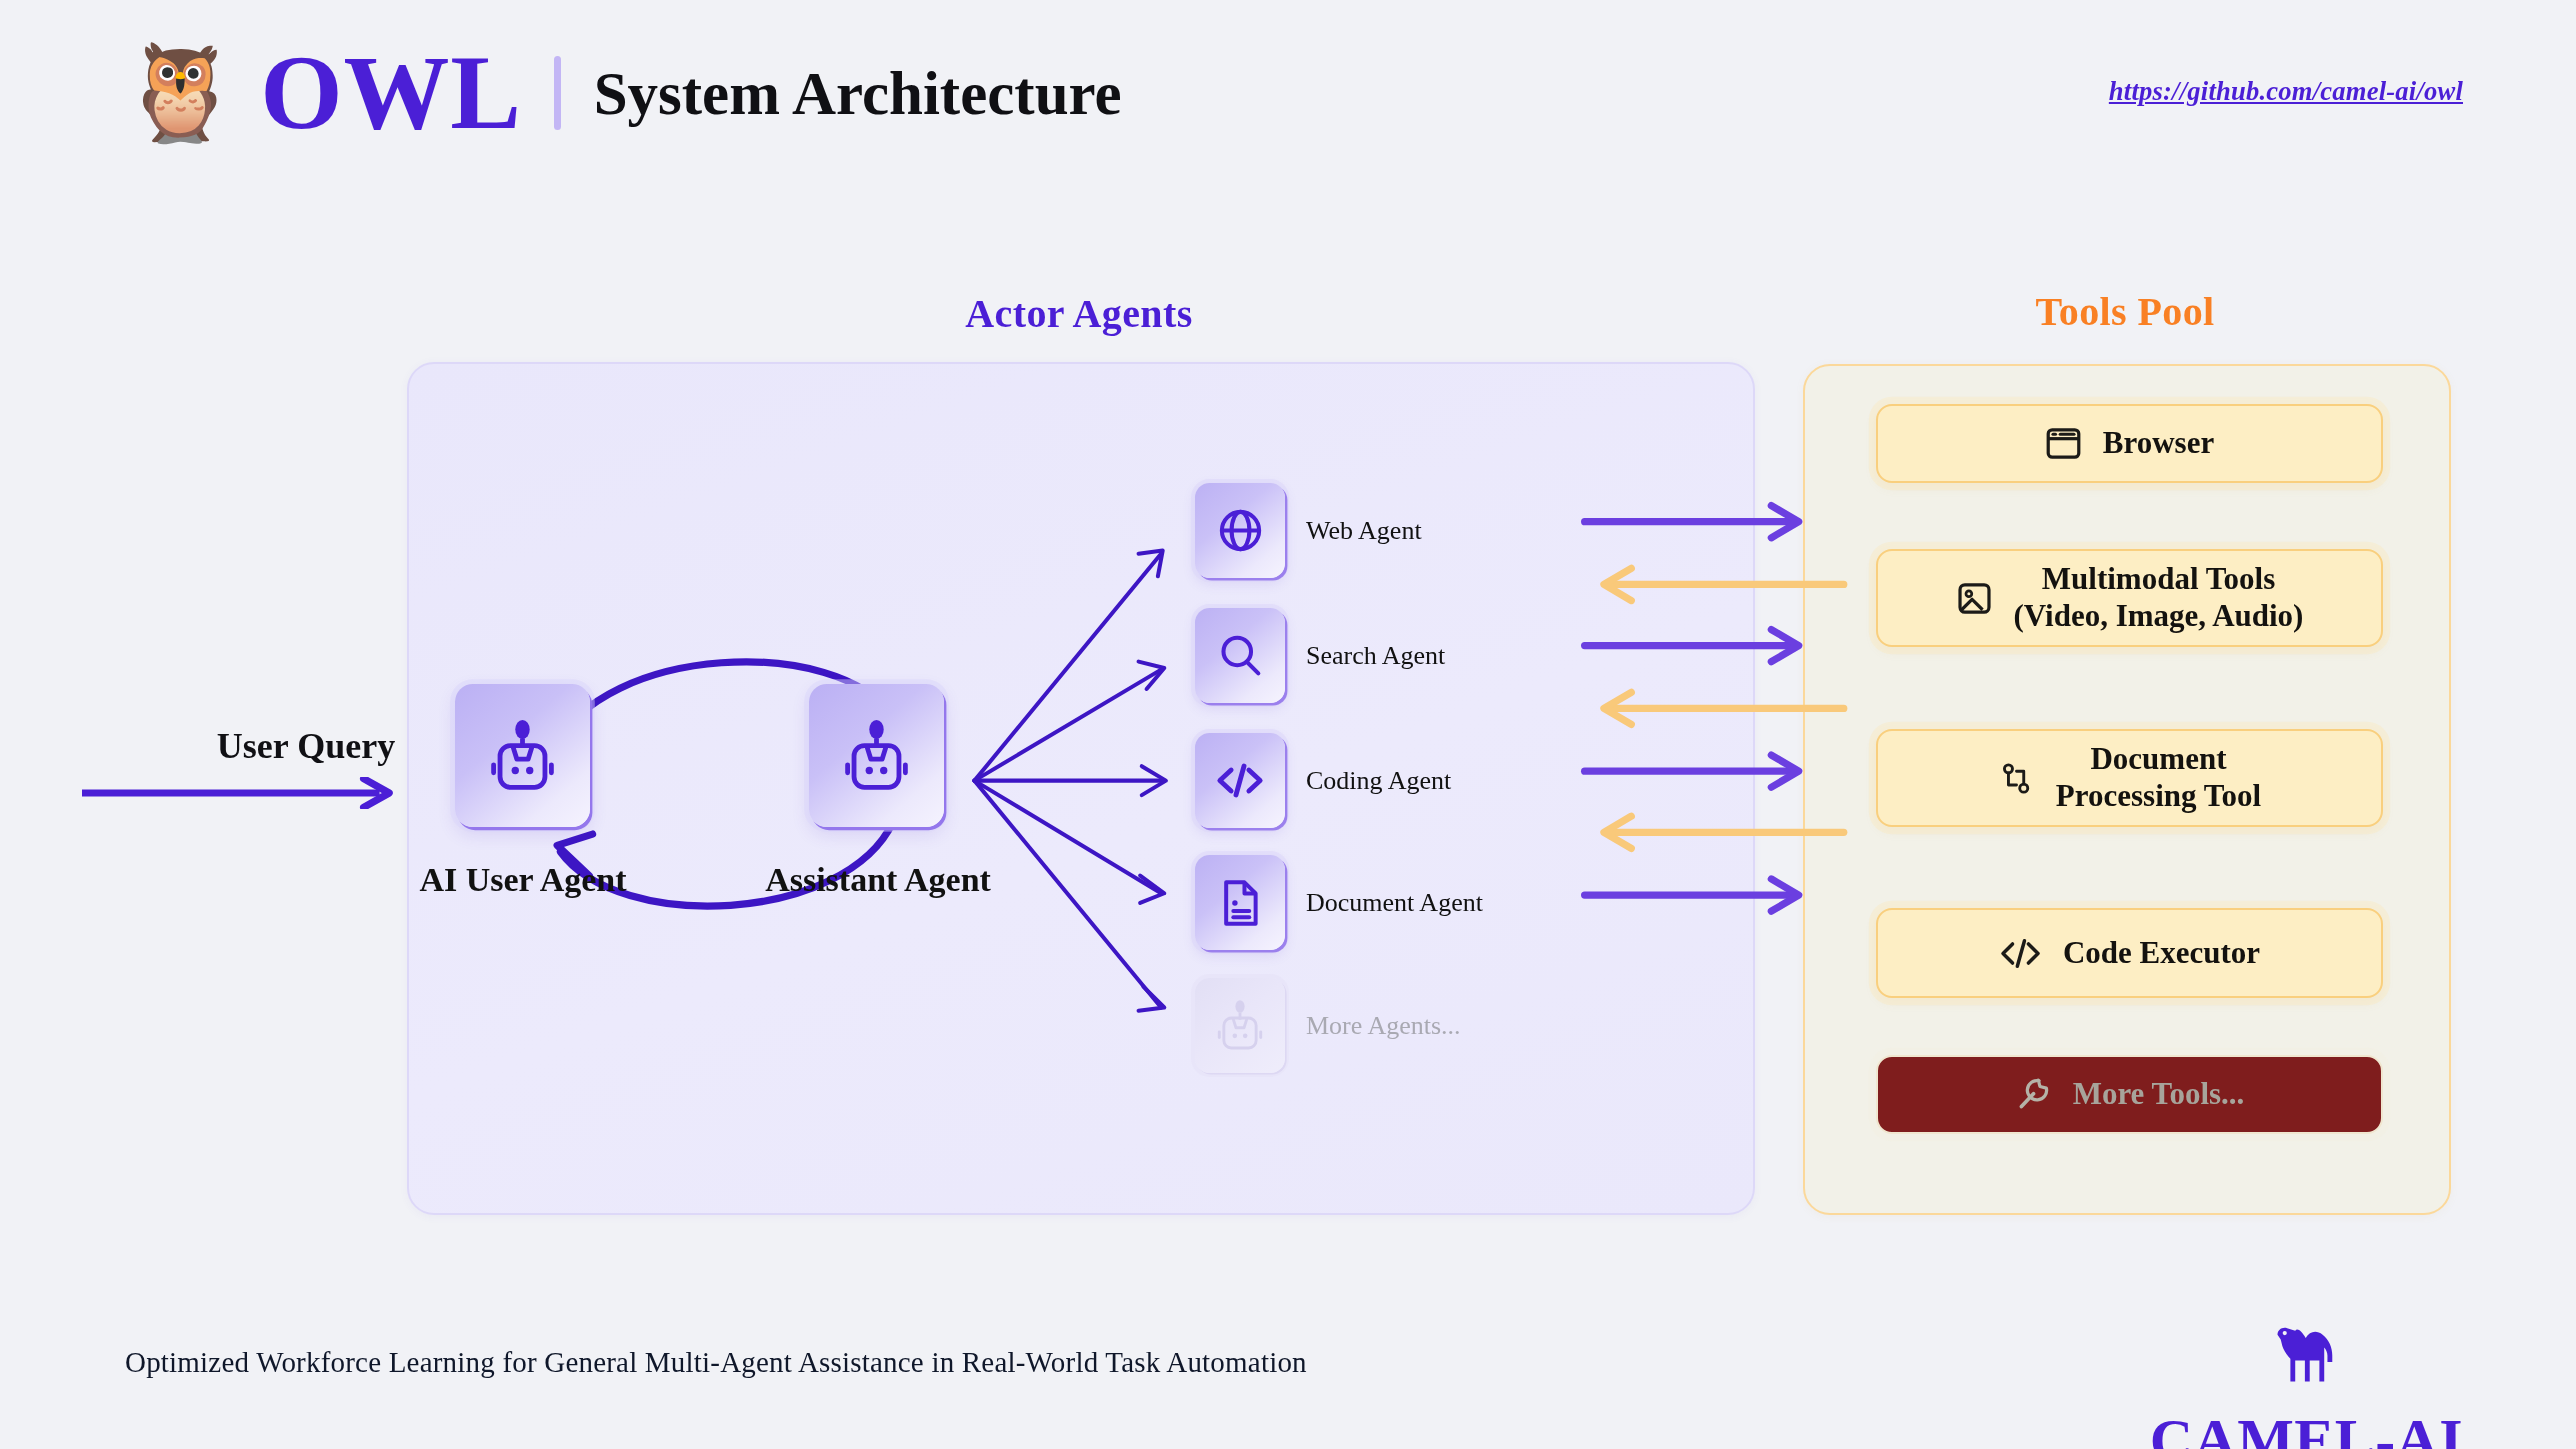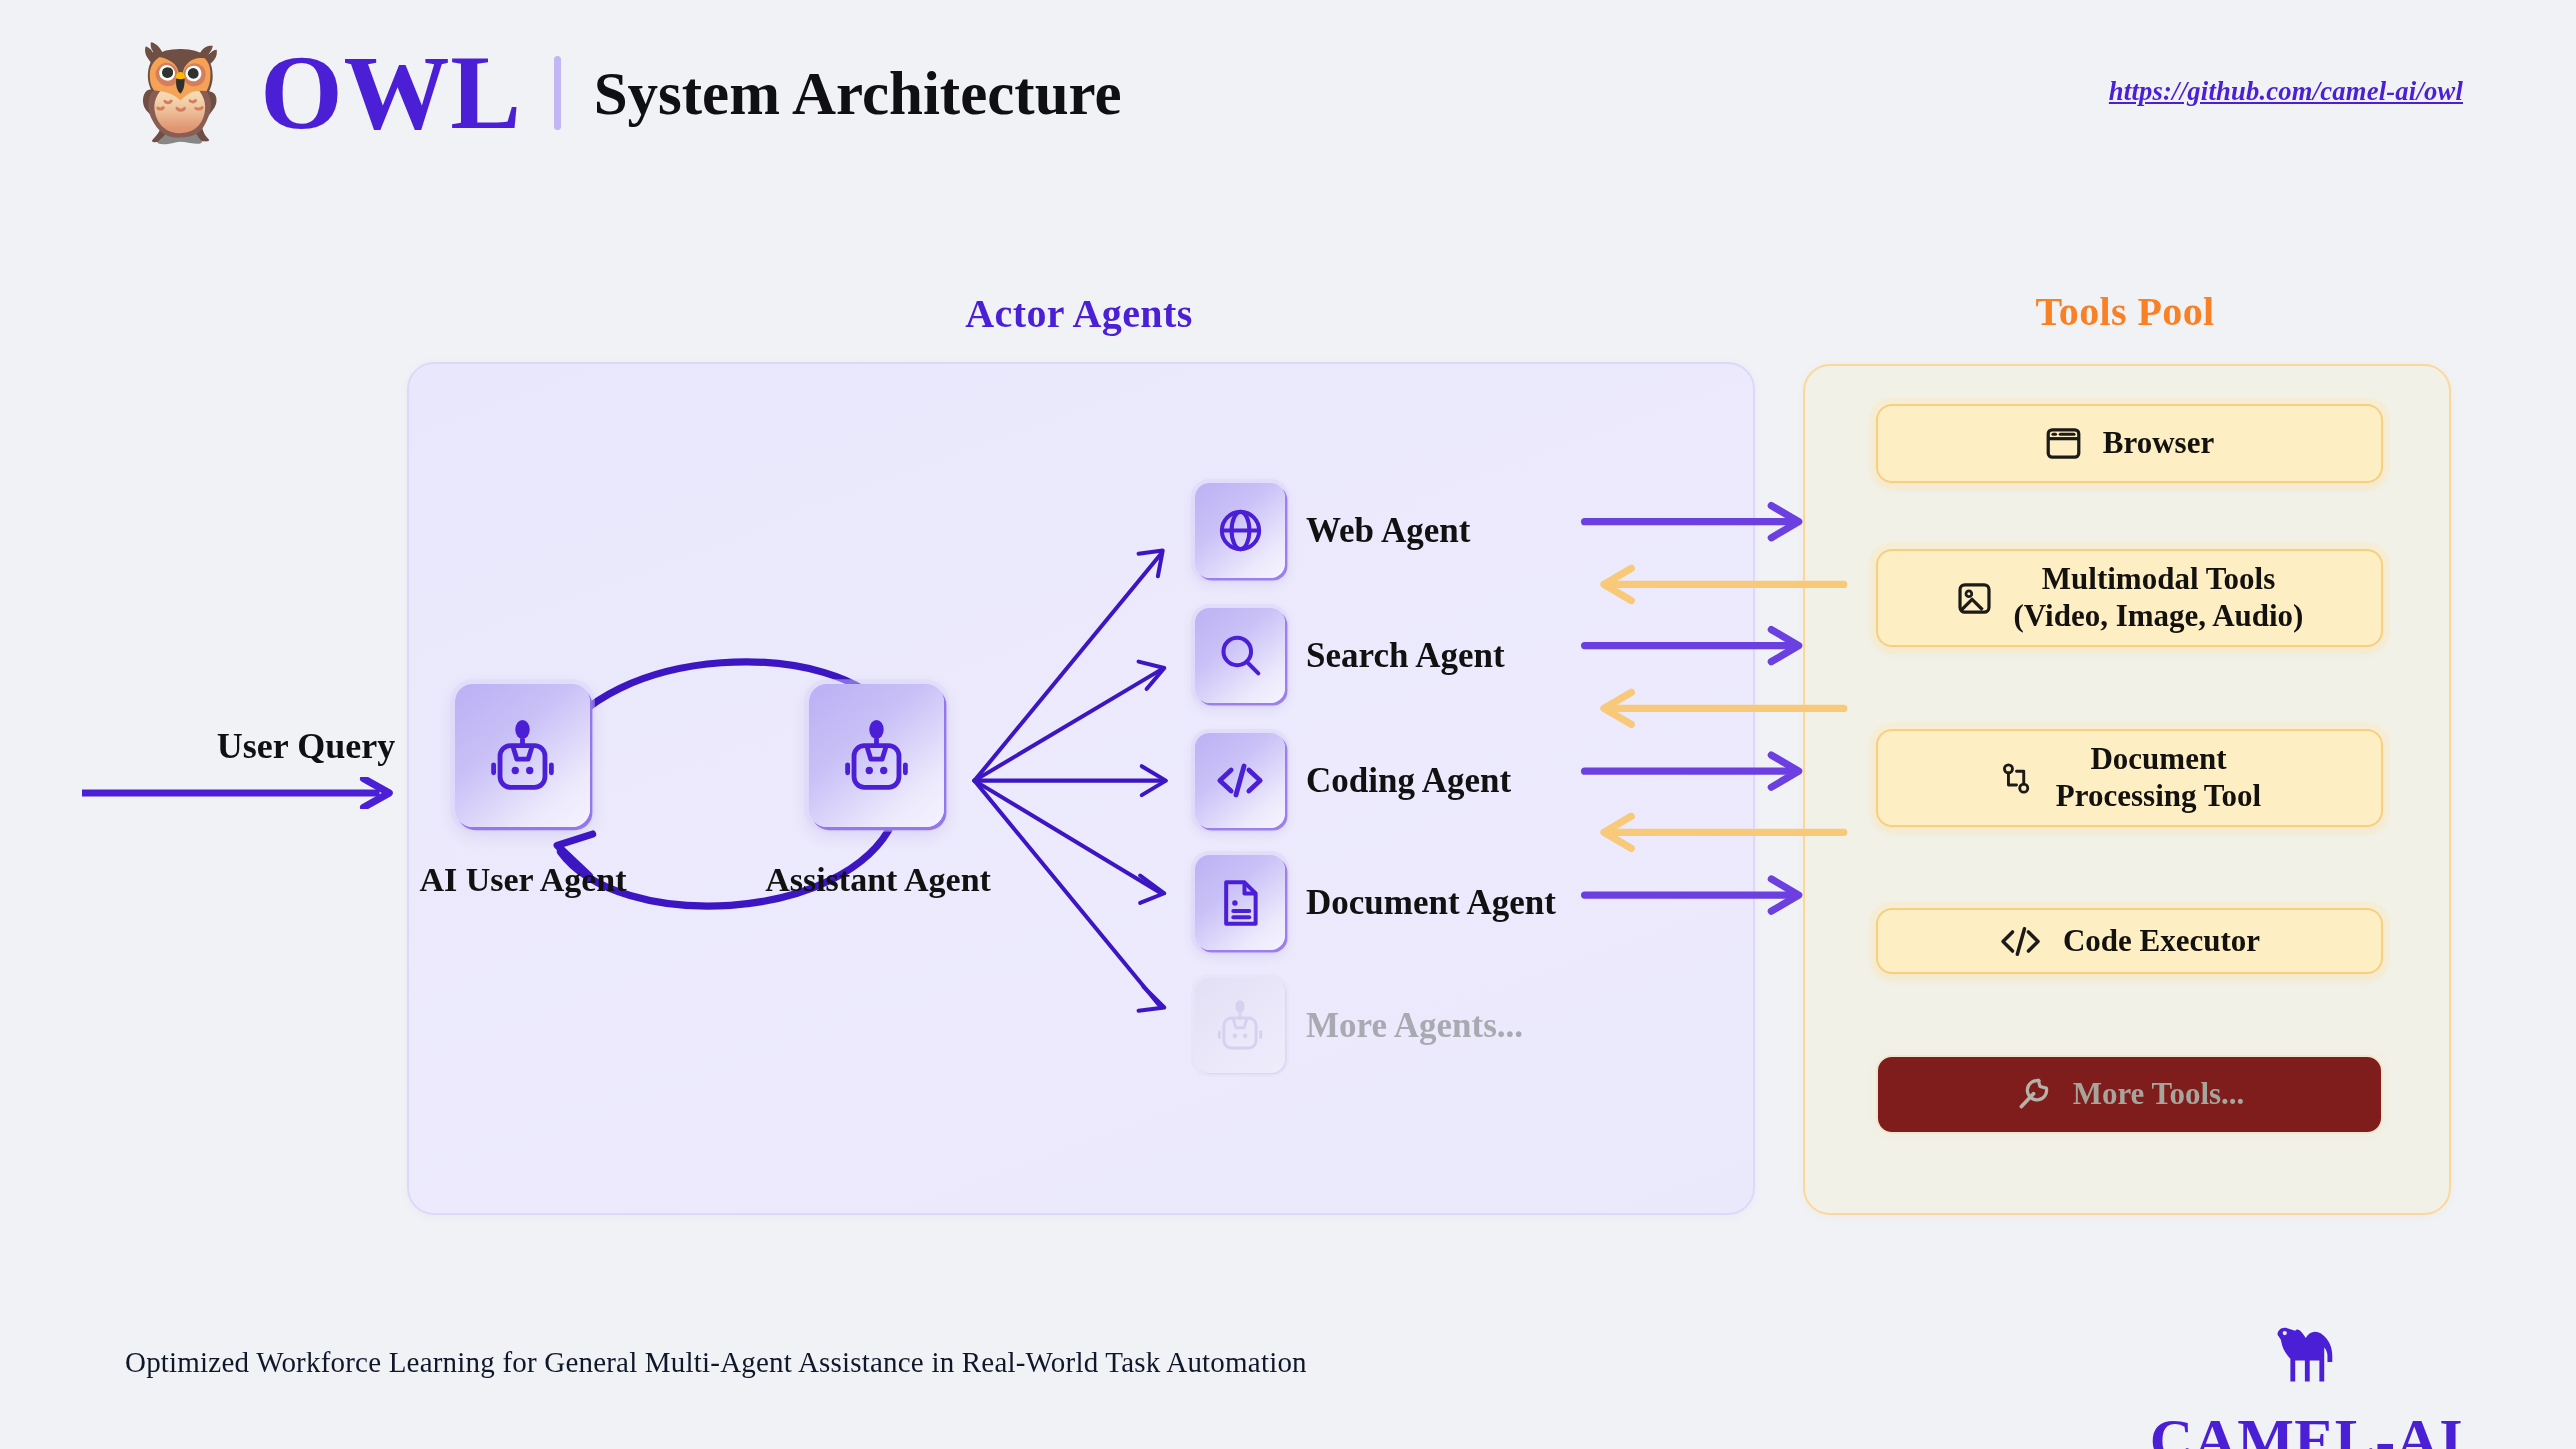--- a/index.html
+++ b/index.html
@@ -57,21 +57,21 @@
   
   #fan-arrows{position:absolute;left:942px;top:483px;width:266px;height:547px;}
 
   
   .agent-row{position:absolute;display:flex;align-items:center;gap:21px;}
   .agent-icon{width:90px;height:95px;border-radius:14.5px;display:flex;align-items:center;justify-content:center;
     background:linear-gradient(140deg,#bcb1f4 0%,#cac1f7 38%,#ece9fc 78%,#f6f4fe 100%);
     box-shadow:0 0 0 4px rgba(219,213,250,.5), 2.4px 2.4px 0 0 #5b2be0, 0 4.8px 13px rgba(90,60,200,.13);}
   .agent-icon.muted{background:linear-gradient(140deg,#e2dff5 0%,#e9e6f9 45%,#efedfb 100%);
     box-shadow:0 0 0 4px rgba(228,224,247,.45), 1.6px 1.6px 0 0 #d7d1f0;}
-  .agent-name{font-size:35px;font-weight:700;color:#111;white-space:nowrap;}
+  .agent-name{font-size:26px;font-weight:400;color:#111;white-space:nowrap;}
   .agent-name.muted{color:#a9a9b2;}
   #agent-row-0{left:1195px;top:483px;}
   #agent-row-1{left:1195px;top:608px;}
   #agent-row-2{left:1195px;top:733px;}
   #agent-row-3{left:1195px;top:855px;}
   #agent-row-4{left:1195px;top:978px;}
 
   
   #connectors{position:absolute;left:1578px;top:475px;width:274px;height:507px;}
 
@@ -80,21 +80,21 @@
     background:#fdeec4;border:2.4px solid #f9cf7e;
     box-shadow:0 0 0 7.2px rgba(250,233,193,.42), 0 4px 11.3px rgba(200,160,70,.1);
     display:flex;align-items:center;justify-content:center;gap:21px;padding:0 19.3px;box-sizing:border-box;}
   .tool-card.muted{background:#7f1d1d;border:2.4px solid #f0e6cf;box-shadow:0 0 0 7.2px rgba(243,239,224,.4);}
   .tool-label{font-size:31px;font-weight:700;color:#14120f;text-align:center;line-height:1.18;}
   .tool-label.muted{color:#a7a49b;}
   .tool-ic{flex:0 0 auto;display:flex;align-items:center;justify-content:center;}
   #tool-card-0{top:404px;height:79px;}
   #tool-card-1{top:549px;height:98px;}
   #tool-card-2{top:729px;height:98px;}
-  #tool-card-3{top:908px;height:66px;}
+  #tool-card-3{top:908px;height:90px;}
   #tool-card-4{top:1055px;height:79px;}
 
   
   #tagline{position:absolute;left:125px;top:1346px;font-size:29px;color:#0f172a;letter-spacing:0.2px;}
   #camel-logo{position:absolute;right:113px;top:1320px;display:flex;align-items:center;gap:17.7px;flex-direction:column;}
   #camel-word{font-size:60px;font-weight:700;color:#4b1fd6;letter-spacing:0.4px;line-height:1;}
 </style>
 </head>
 <body>
 

